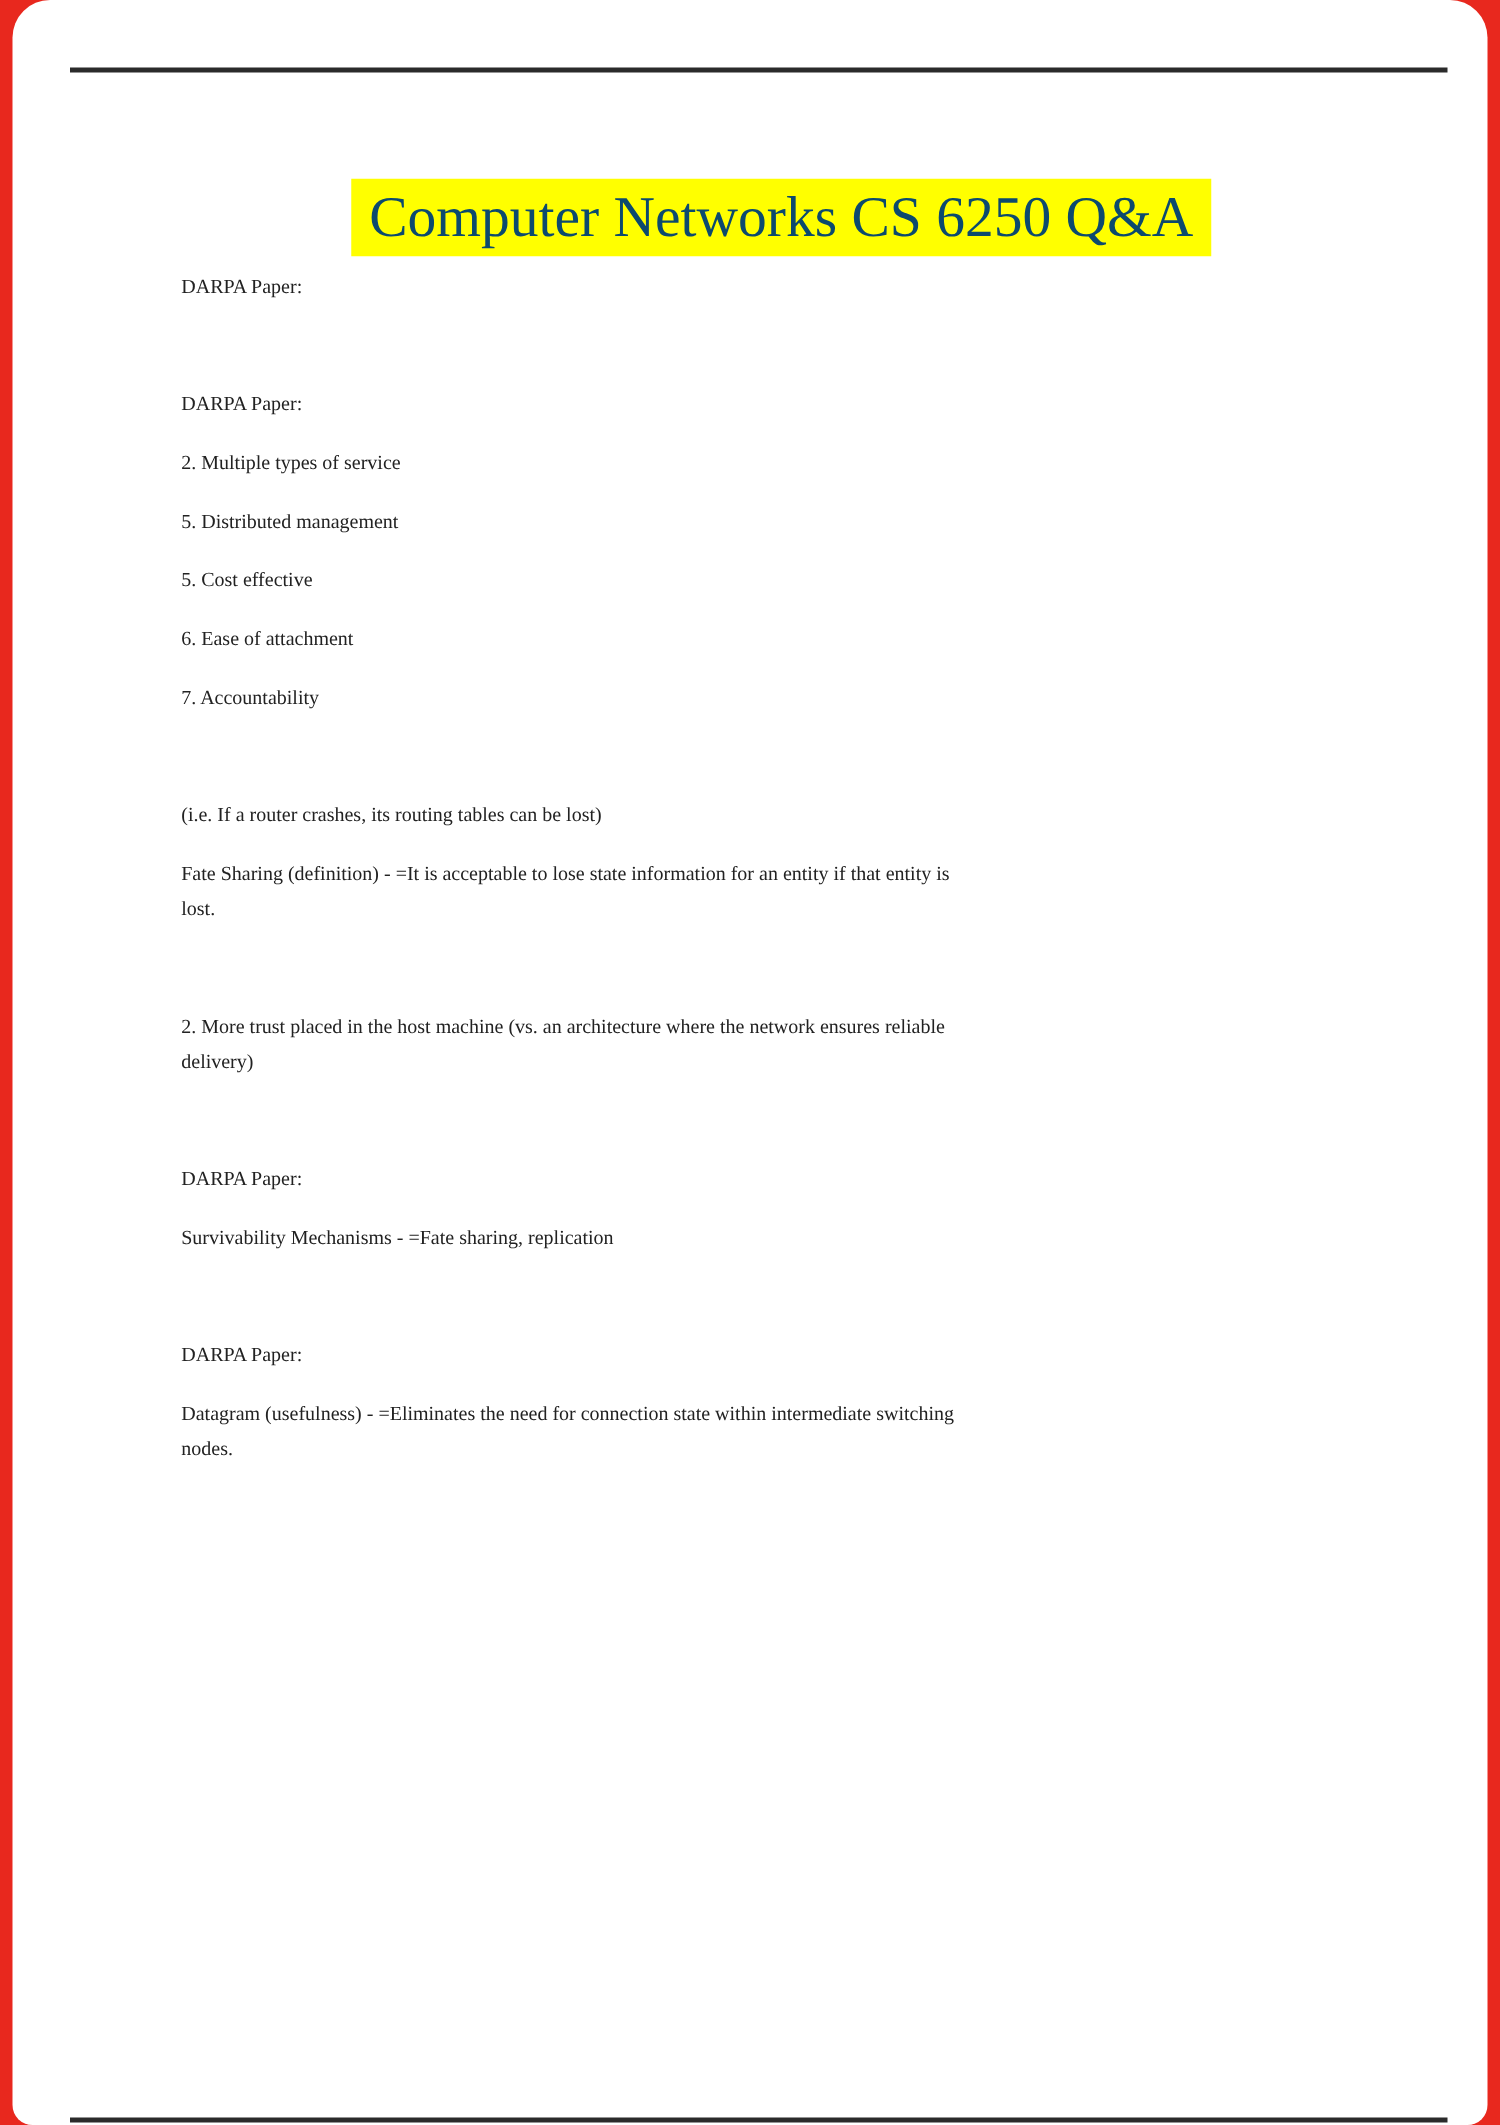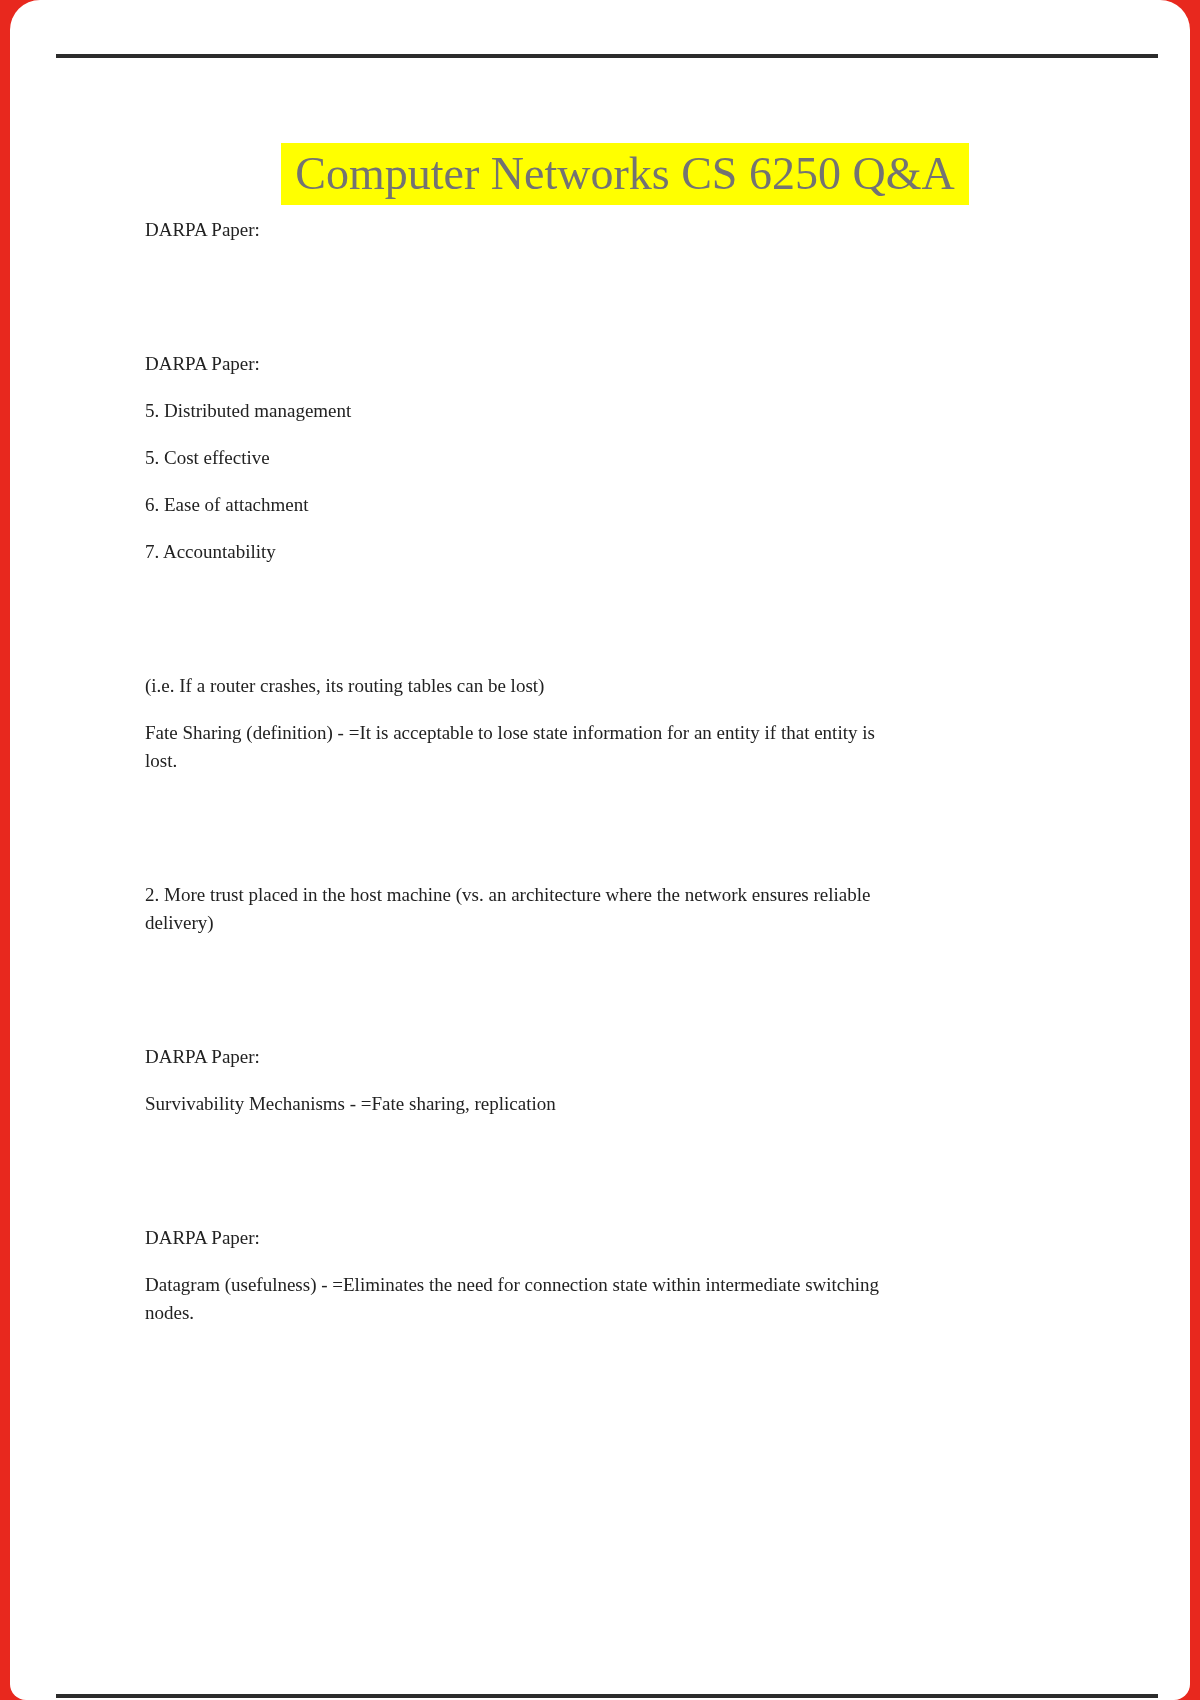--- a/index.html
+++ b/index.html
@@ -37,38 +37,37 @@
   .title-row {
     position: absolute;
     top: 143px;
     left: 135px;
     width: 940px;
     text-align: center;
   }
   .title-highlight {
     display: inline-block;
     background: #ffff00;
-    color: #737373;
+    color: #0c4a6e;
     font-size: 46px;
     line-height: 62px;
     padding: 0 14px;
     margin-left: 20px;
     white-space: pre;
   }
   .content {
     position: absolute;
     top: 216px;
     left: 135px;
     width: 960px;
     display: flex;
     flex-direction: column;
     color: #222222;
-    font-size: 19px;
+    font-size: 16px;
     line-height: 28px;
-    gap: 40px;
   }
   .section { margin: 0; }
   .section + .section { margin-top: 47px; }
   .section p {
     margin: 0 0 19px 0;
     white-space: pre;
   }
 </style>
 </head>
 <body>
@@ -80,20 +79,21 @@
     <div class="rule rule-top"></div>
     <div class="title-row">
       <span class="title-highlight">Computer Networks CS 6250 Q&amp;A</span>
     </div>
     <div class="content" id="content">
         <div class="section">
           <p>DARPA Paper:</p>
         </div>
         <div class="section">
           <p>DARPA Paper:</p>
+          <p>2. Multiple types of service</p>
           <p>5. Distributed management</p>
           <p>5. Cost effective</p>
           <p>6. Ease of attachment</p>
           <p>7. Accountability</p>
         </div>
         <div class="section">
           <p>(i.e. If a router crashes, its routing tables can be lost)</p>
           <p>Fate Sharing (definition) - =It is acceptable to lose state information for an entity if that entity is
 lost.</p>
         </div>

